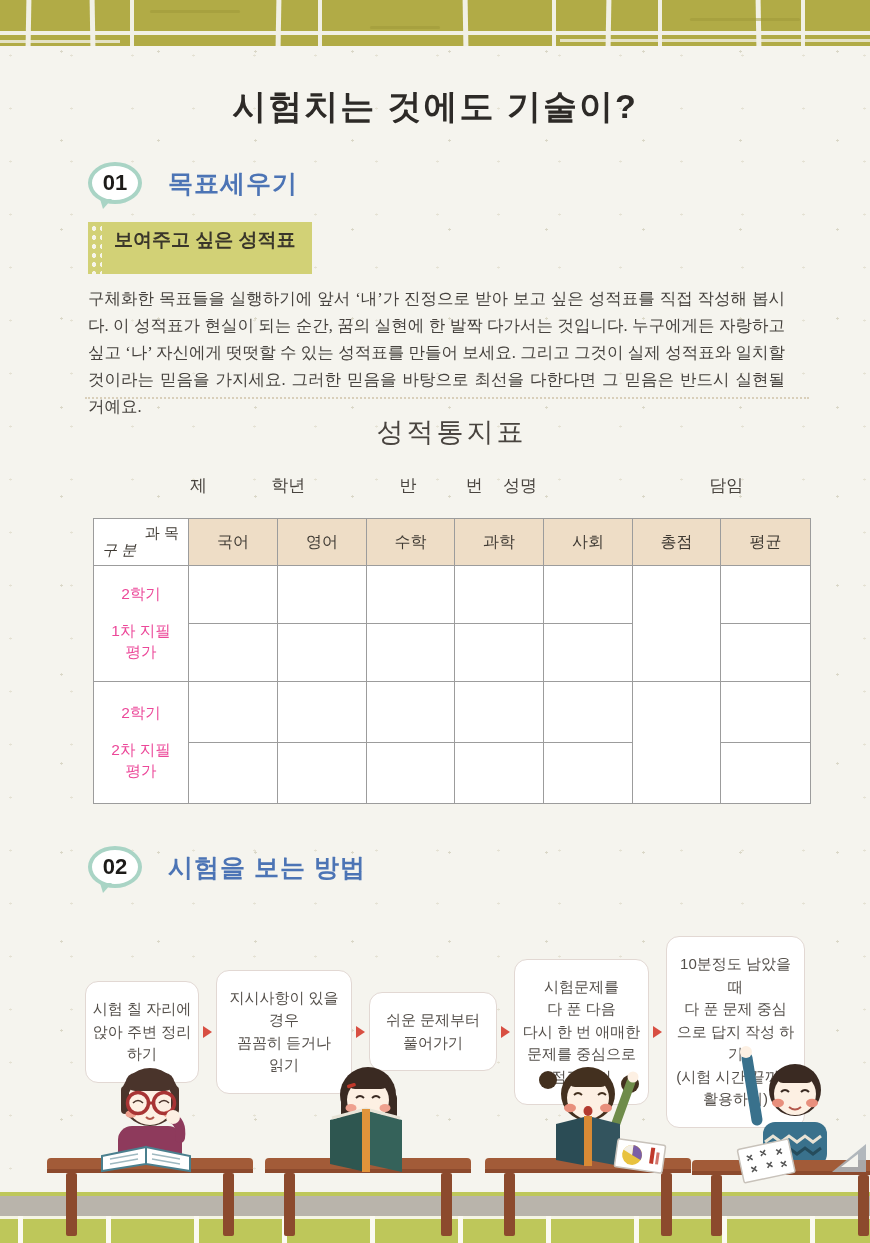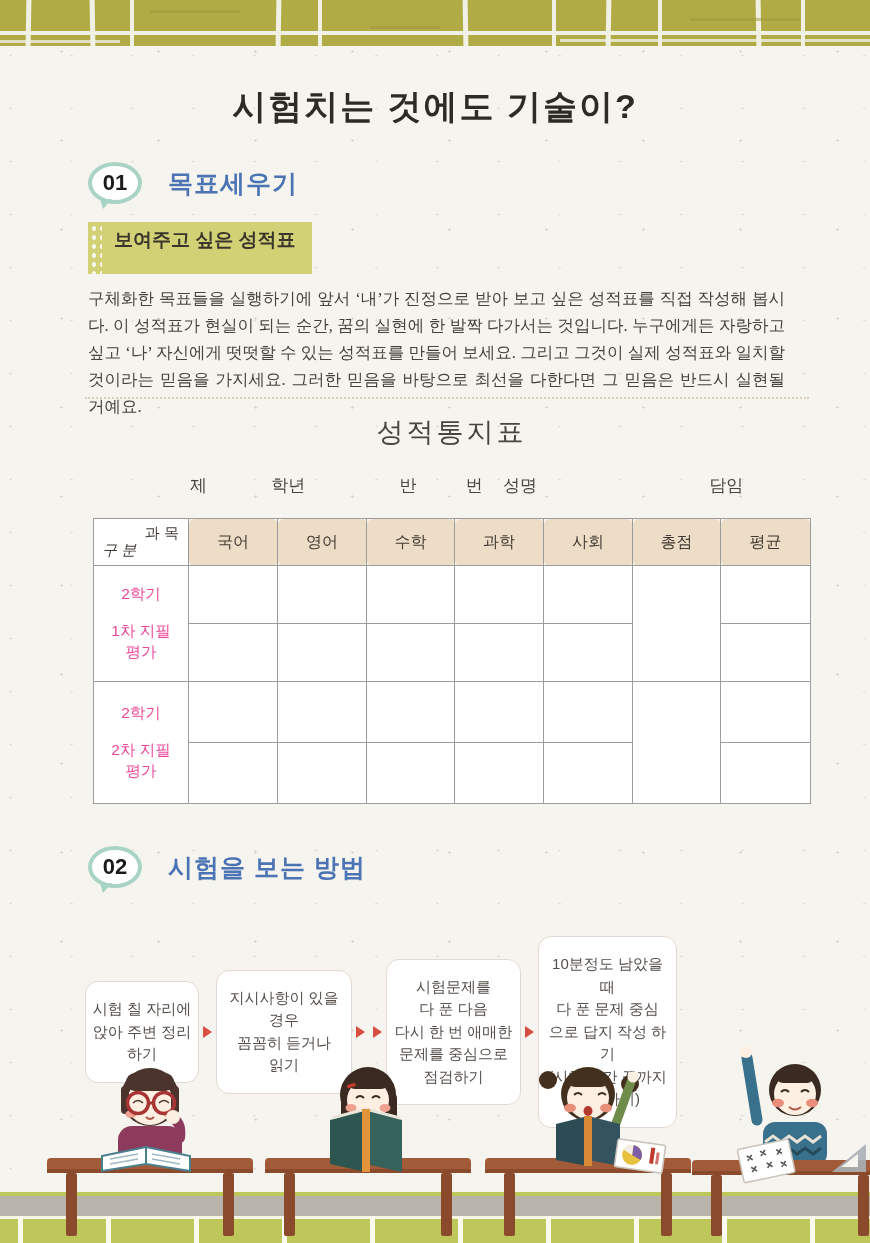--- a/index.html
+++ b/index.html
@@ -62,21 +62,20 @@
   .f0{margin-left:97px;} .f1{margin-left:60px;} .f2{margin-left:90px;}
   .f3{margin-left:45px;} .f4{margin-left:16px;} .f5{margin-left:168px;}
   table.grade-table{
     margin-top:21px;width:717px;border-collapse:collapse;table-layout:fixed;
     border:1.5px solid #8a8a8a;
   }
   .grade-table td,.grade-table th{border:1px solid #9c9c9c;padding:12px;background:#fff;}
   .grade-table th{
     background:var(--table-tan);font-weight:500;font-size:16px;color:#3f3a33;
     font-family:"Liberation Sans",sans-serif;
-    border-radius:6px;
   }
   .tr-head{height:47px;} .tr-g1{height:58px;} .tr-g2{height:61px;}
   .corner{
     position:relative;background:
       linear-gradient(to bottom right, transparent calc(50% - 0.8px), #9c9c9c calc(50% - 0.8px),
         #9c9c9c calc(50% + 0.8px), transparent calc(50% + 0.8px)) var(--table-tan);
   }
   .corner .c-top{position:absolute;top:5px;right:9px;font-size:15px;color:#3f3a33;}
   .corner .c-bot{position:absolute;bottom:5px;left:8px;font-size:15px;color:#3f3a33;font-style:italic;}
   .label-cell{background:var(--table-tan);text-align:center;font-size:15.5px;color:#ec4899;}
@@ -238,20 +237,22 @@
   </section>
 
   <div class="steps">
     <div class="step w1">시험 칠 자리에
 앉아 주변 정리하기</div>
     <span class="arrow"></span>
     <div class="step w2">지시사항이 있을 경우
 꼼꼼히 듣거나
 읽기</div>
     <span class="arrow"></span>
+    <div class="step w3">쉬운 문제부터
+풀어가기</div>
     <span class="arrow"></span>
     <div class="step w4">시험문제를
 다 푼 다음
 다시 한 번 애매한
 문제를 중심으로
 점검하기</div>
     <span class="arrow"></span>
     <div class="step w5">10분정도 남았을 때
 다 푼 문제 중심
 으로 답지 작성 하기

